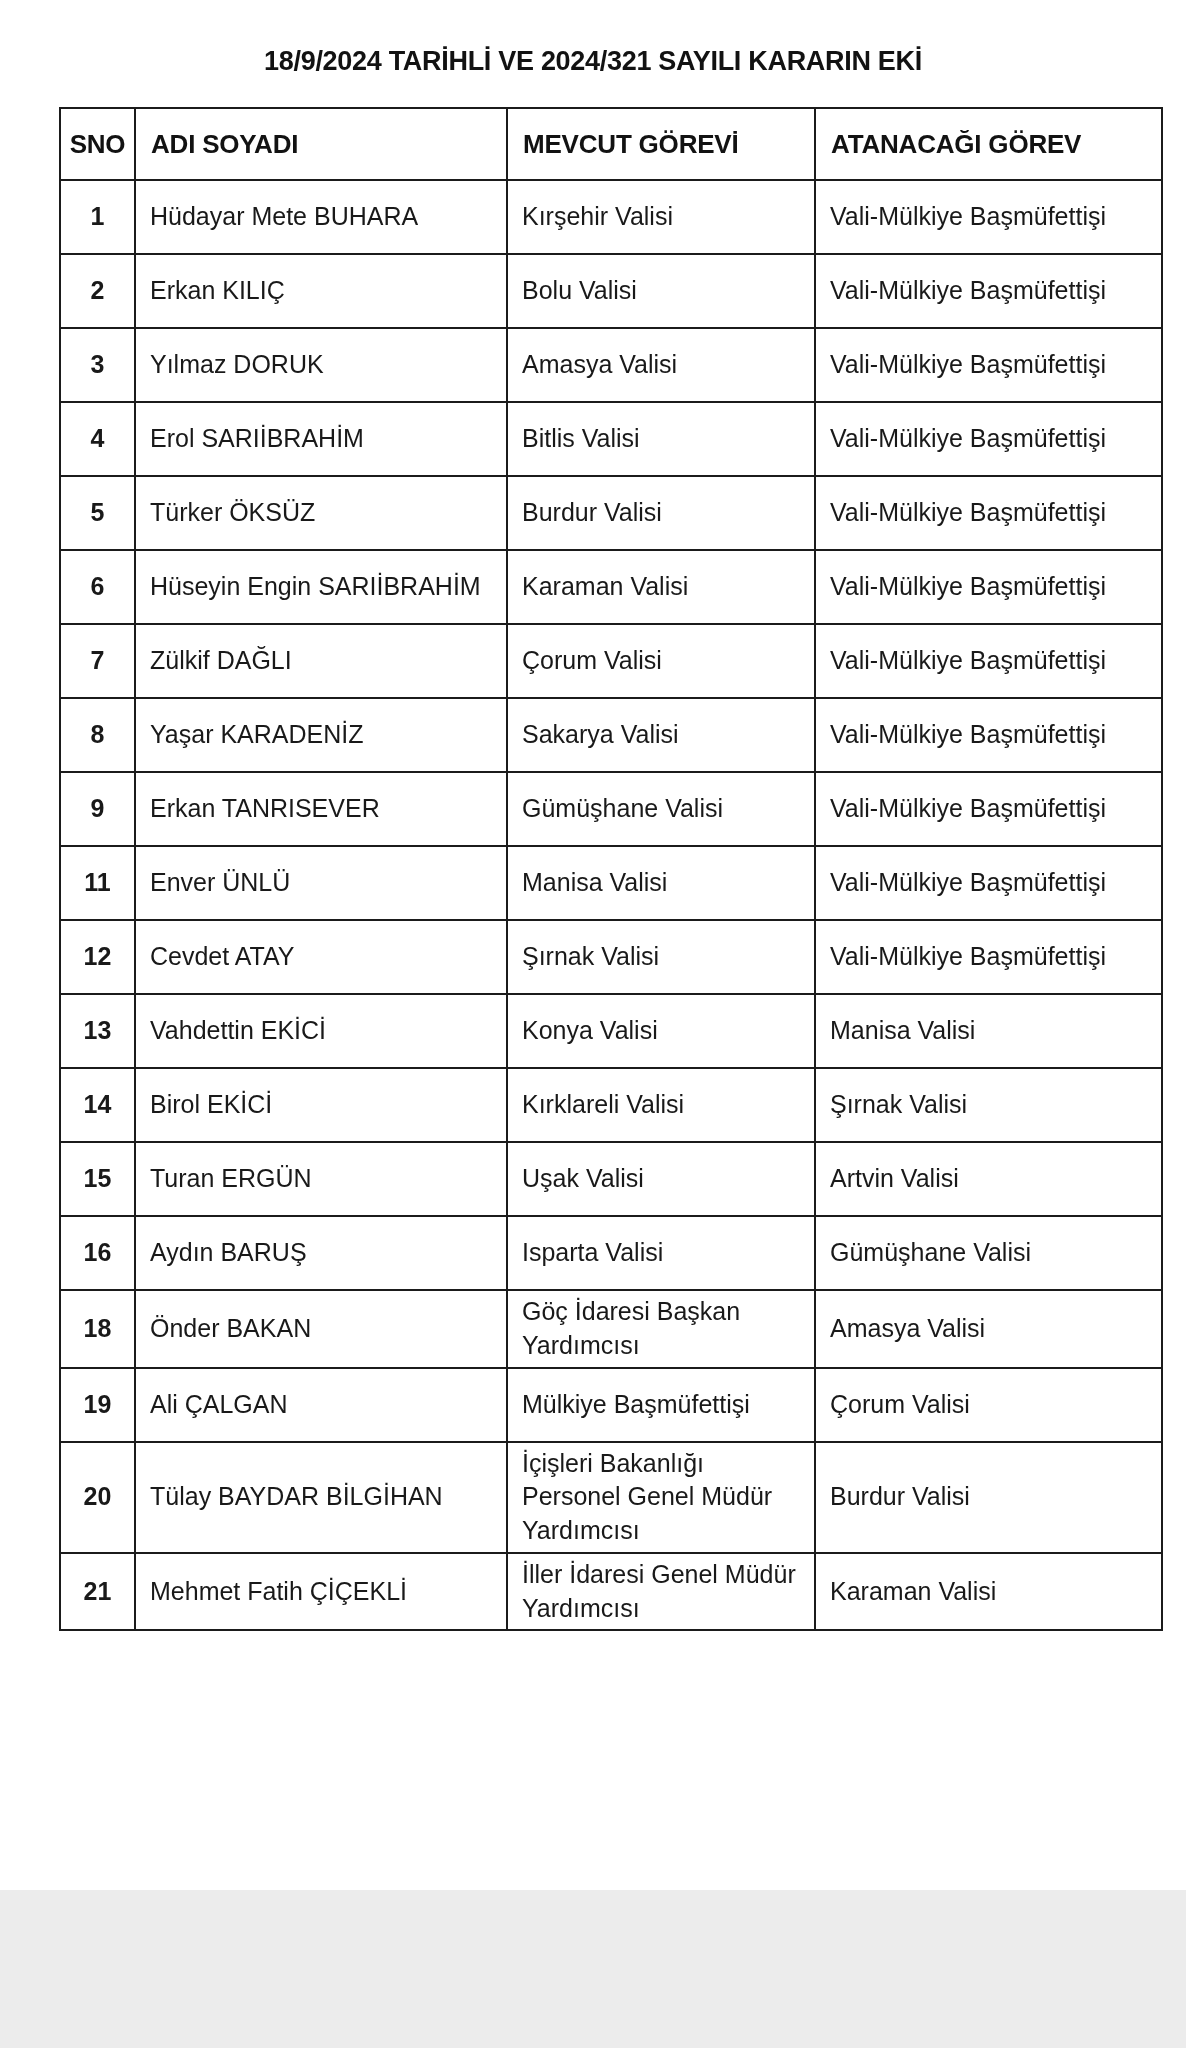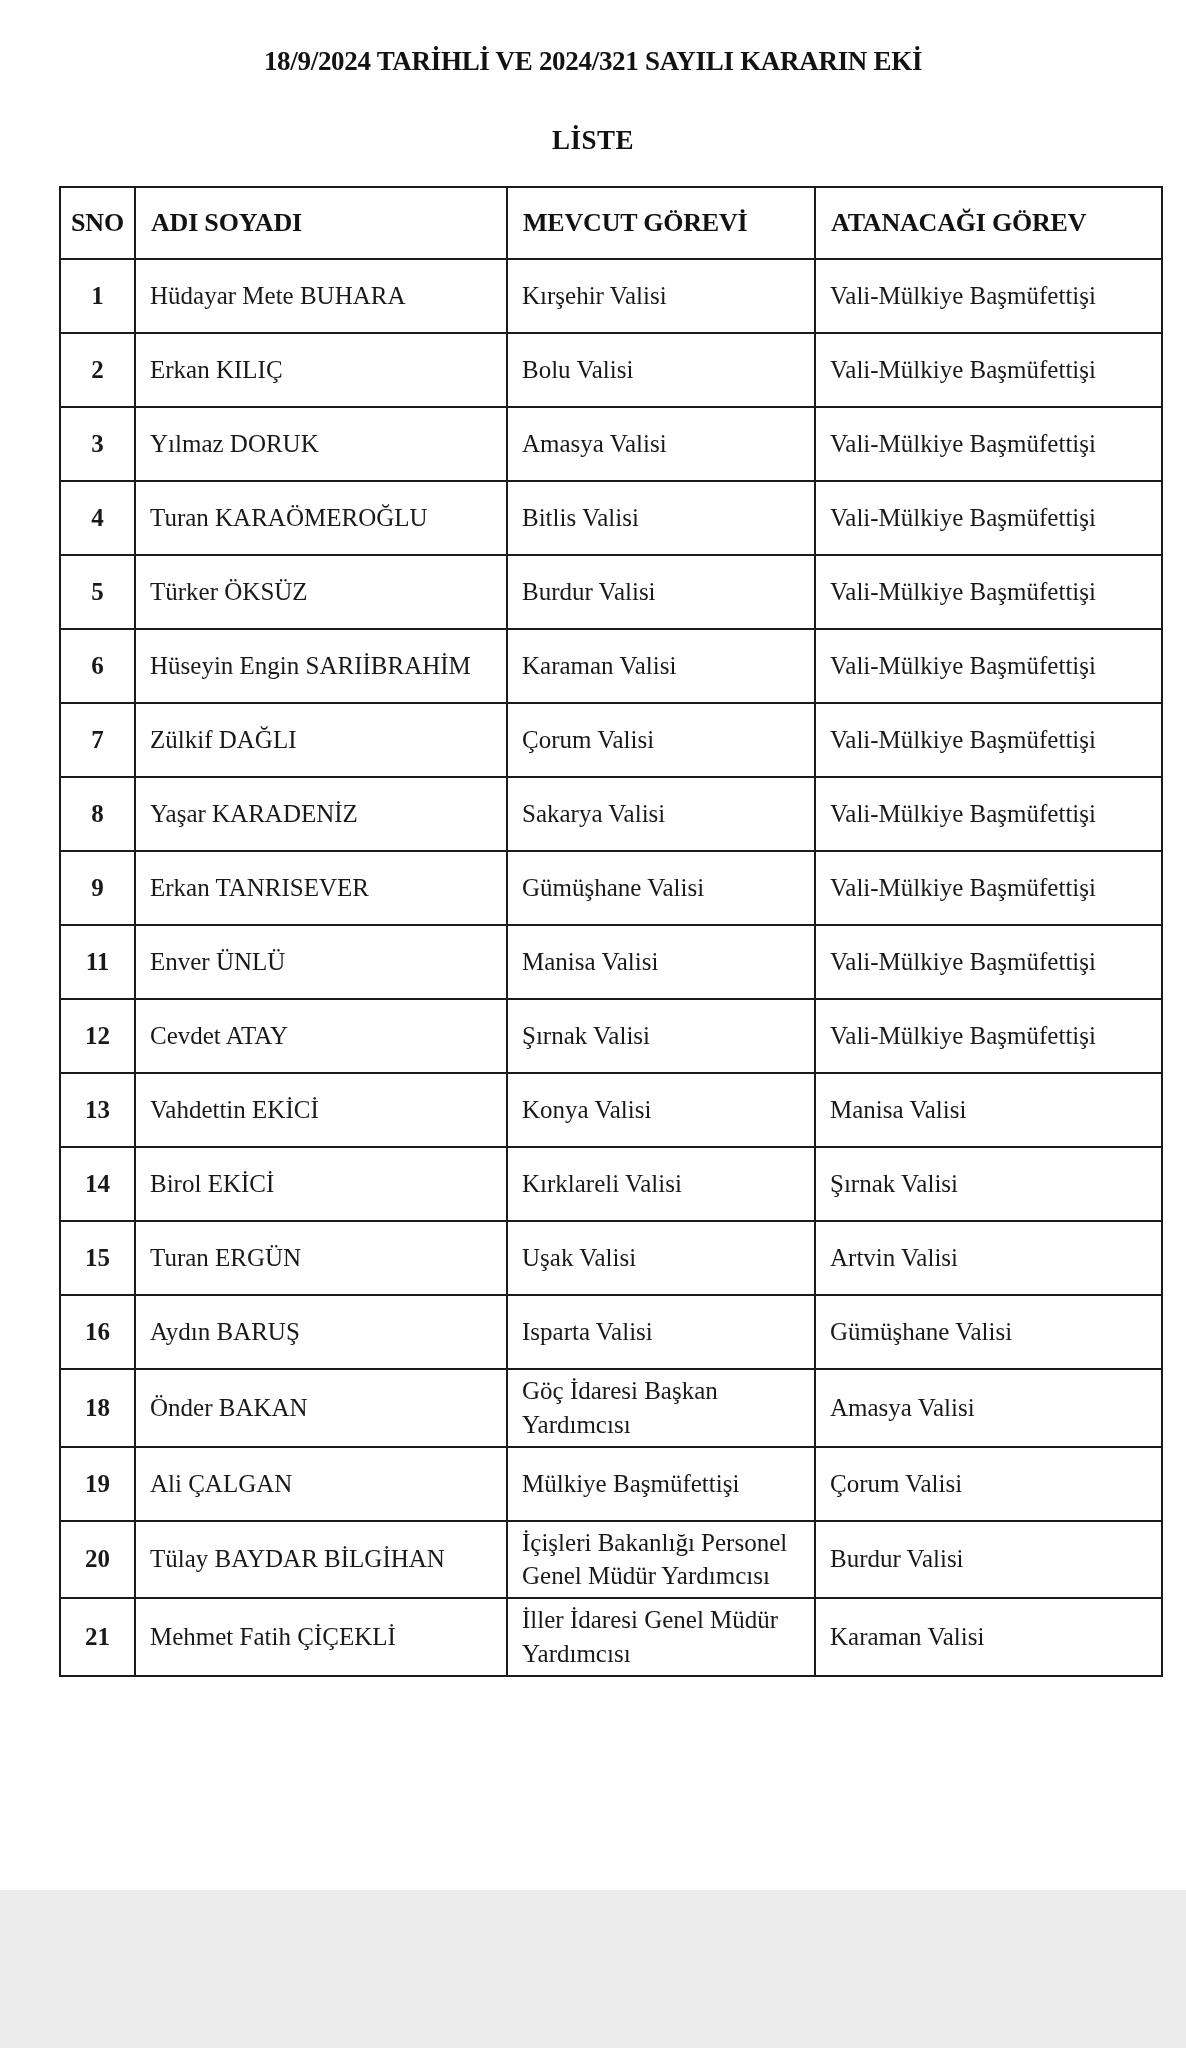--- a/index.html
+++ b/index.html
@@ -2,21 +2,21 @@
 <html lang="tr"><head>
 <meta charset="utf-8">
 <style>
   html, body { margin: 0; padding: 0; background: #ececec; }
   .page {
     position: relative;
     width: 1186px;
     height: 2048px;
     background: #ffffff;
     overflow: hidden;
-    font-family: Liberation Serif, serif;
+    font-family: Liberation Sans, sans-serif;
     color: #151515;
   }
   .doc-title {
     margin: 0;
     padding-top: 46px;
     text-align: center;
     font-size: 27px;
     font-weight: bold;
     letter-spacing: -0.3px;
     color: #121212;
@@ -78,21 +78,20 @@
     background: #ececec;
   }
 </style>
 </head>
 <body>
 
 <div class="page">
 
   <h1 class="doc-title">18/9/2024 TARİHLİ VE 2024/321 SAYILI KARARIN EKİ</h1>
 
-  <h2 class="doc-subtitle">LİSTE</h2>
 
   <table class="appointments">
     <colgroup>
       <col class="c-sno">
         <col class="c-name">
         <col class="c-cur">
         <col class="c-new">
     </colgroup>
     <thead>
       <tr>
@@ -119,21 +118,21 @@
 
   <tr>
     <td class="sno">3</td>
     <td>Yılmaz DORUK</td>
     <td>Amasya Valisi</td>
     <td>Vali-Mülkiye Başmüfettişi</td>
   </tr>
 
   <tr>
     <td class="sno">4</td>
-    <td>Turan KARAÖMEROĞLU</td>
+    <td>Erol SARIİBRAHİM</td>
     <td>Bitlis Valisi</td>
     <td>Vali-Mülkiye Başmüfettişi</td>
   </tr>
 
   <tr>
     <td class="sno">5</td>
     <td>Türker ÖKSÜZ</td>
     <td>Burdur Valisi</td>
     <td>Vali-Mülkiye Başmüfettişi</td>
   </tr>

